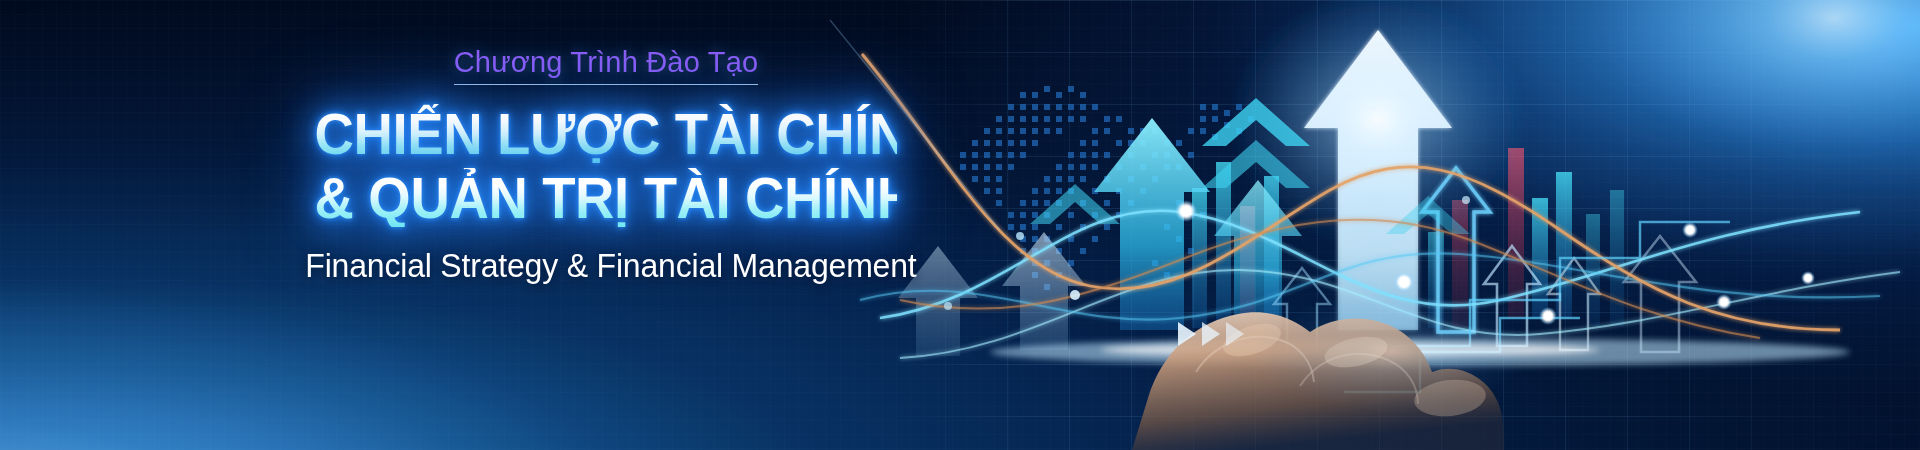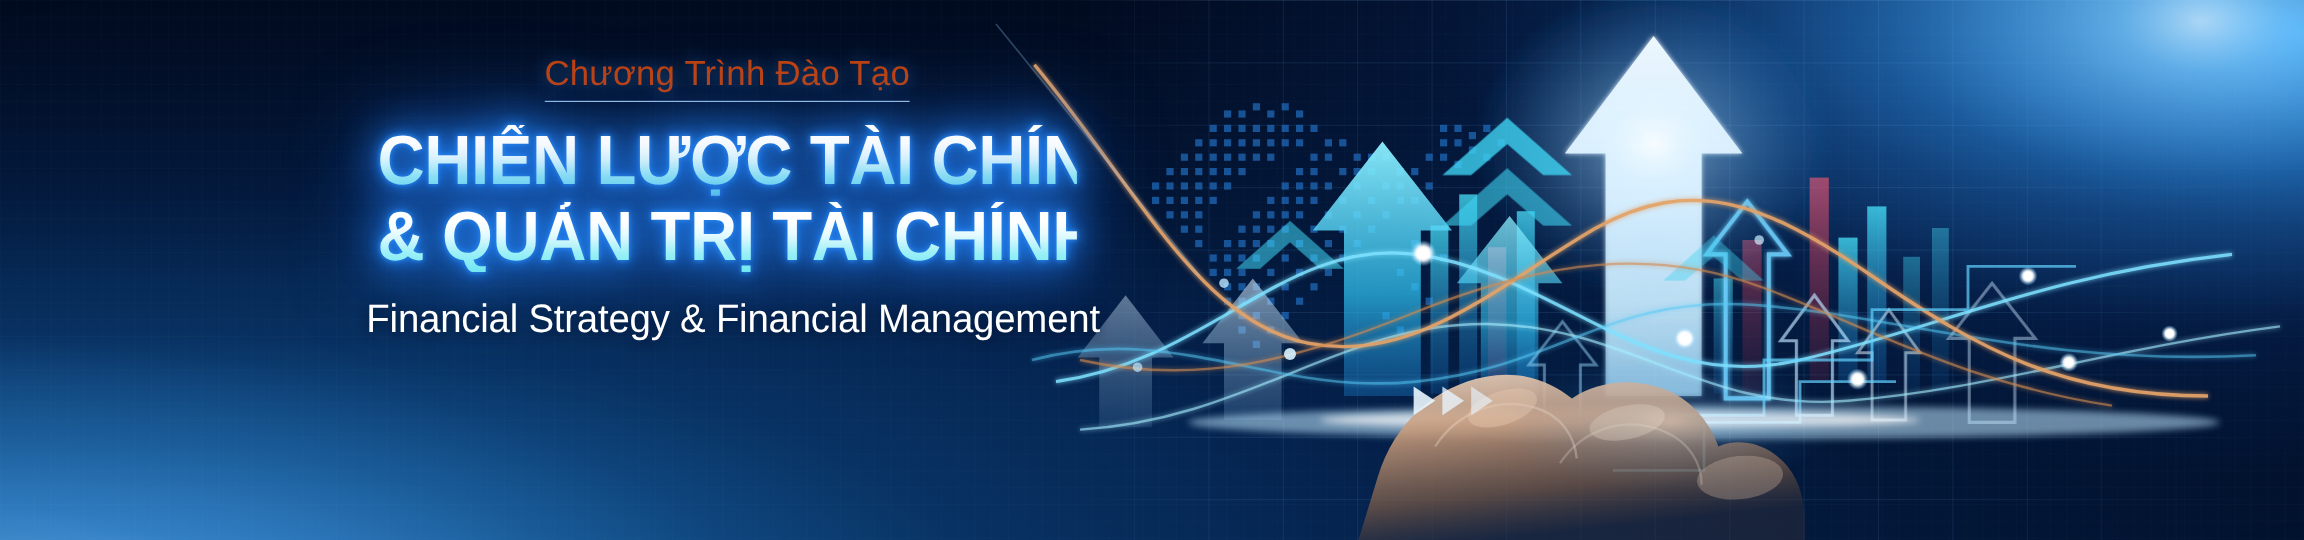--- a/index.html
+++ b/index.html
@@ -74,21 +74,21 @@
   .text-block {
     position:absolute;
     left:296px; top:46px;
     width:620px;
     z-index:40;
   }
 
   .eyebrow {
     font-size:29px;
     letter-spacing:.2px;
-    color:#c2410c;
+    color:#8b5cf6;
     text-align:center;
     font-weight:400;
     padding-bottom:5px;
     border-bottom:1.6px solid #a9c9e8;
     width:fit-content;
     margin:0 auto 0 auto;
     text-shadow:0 0 14px rgba(80,160,245,.55);
   }
 
   .headline {

